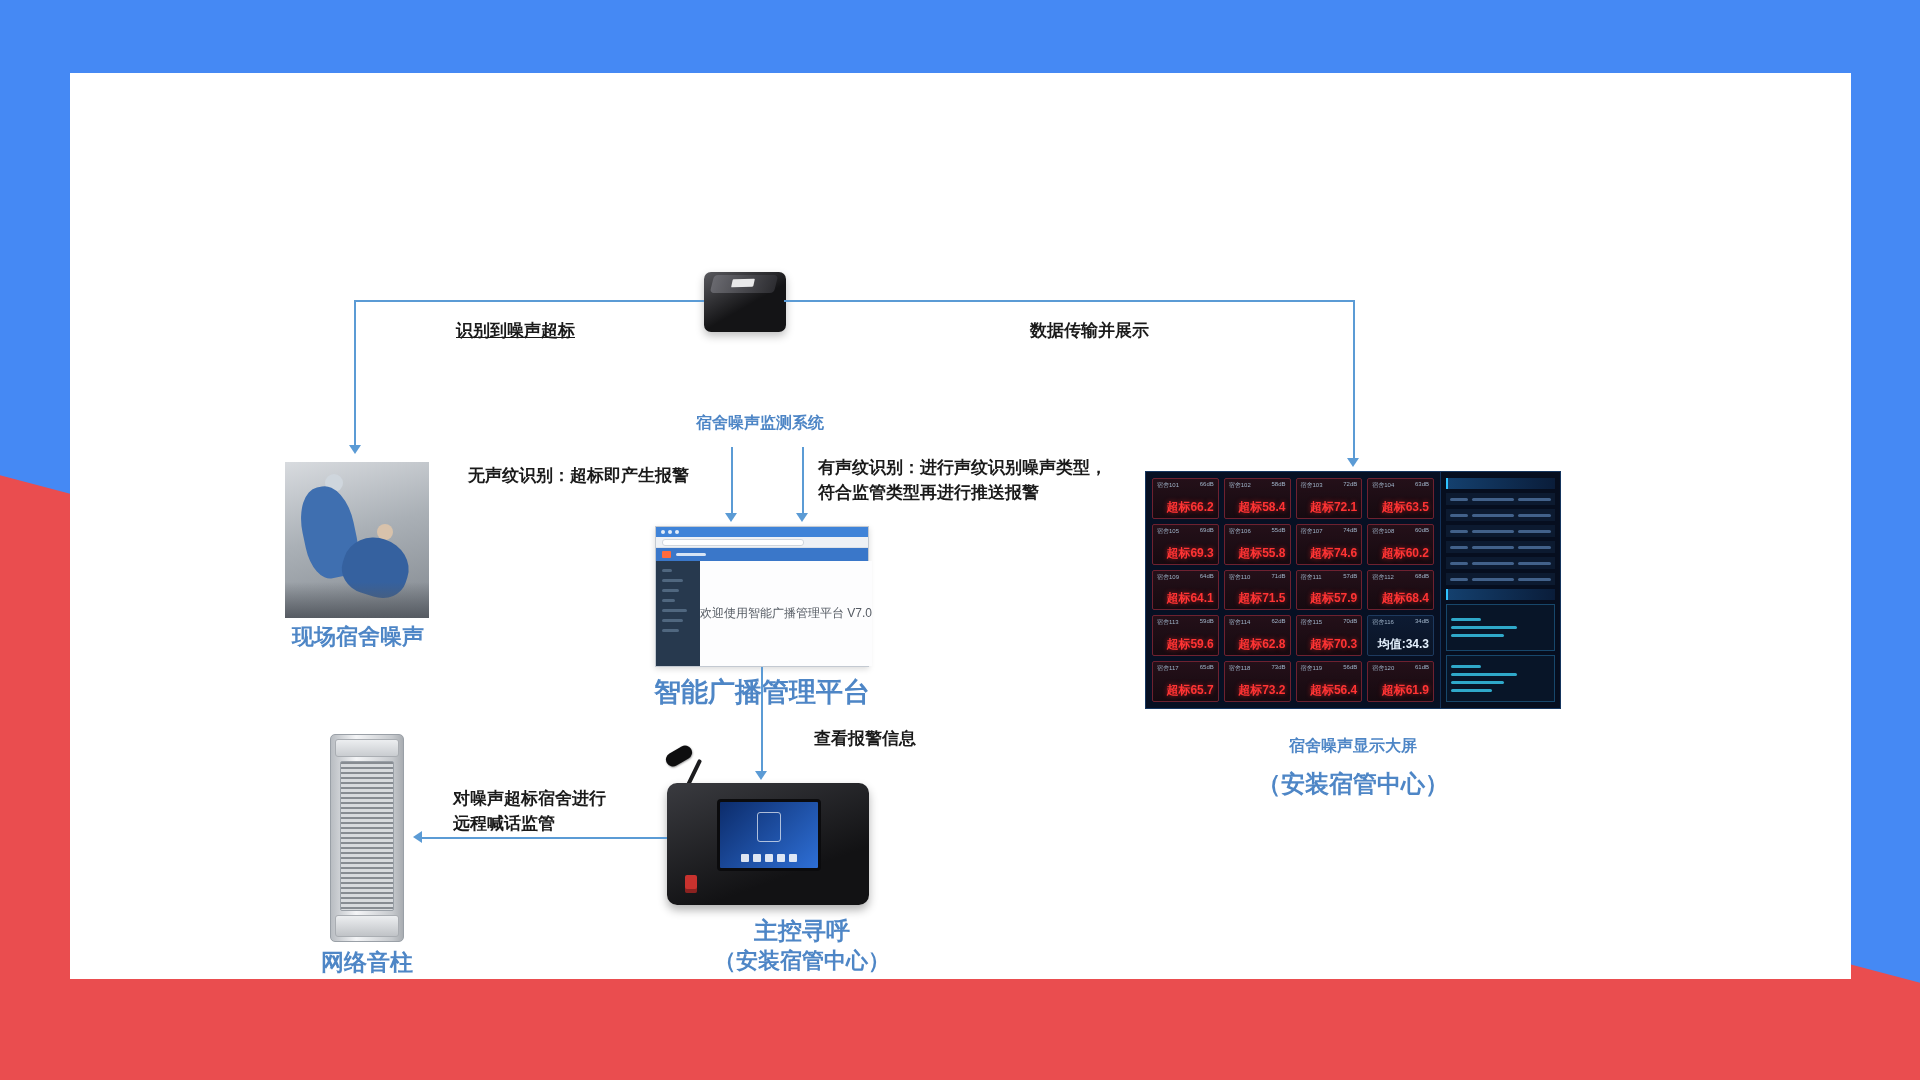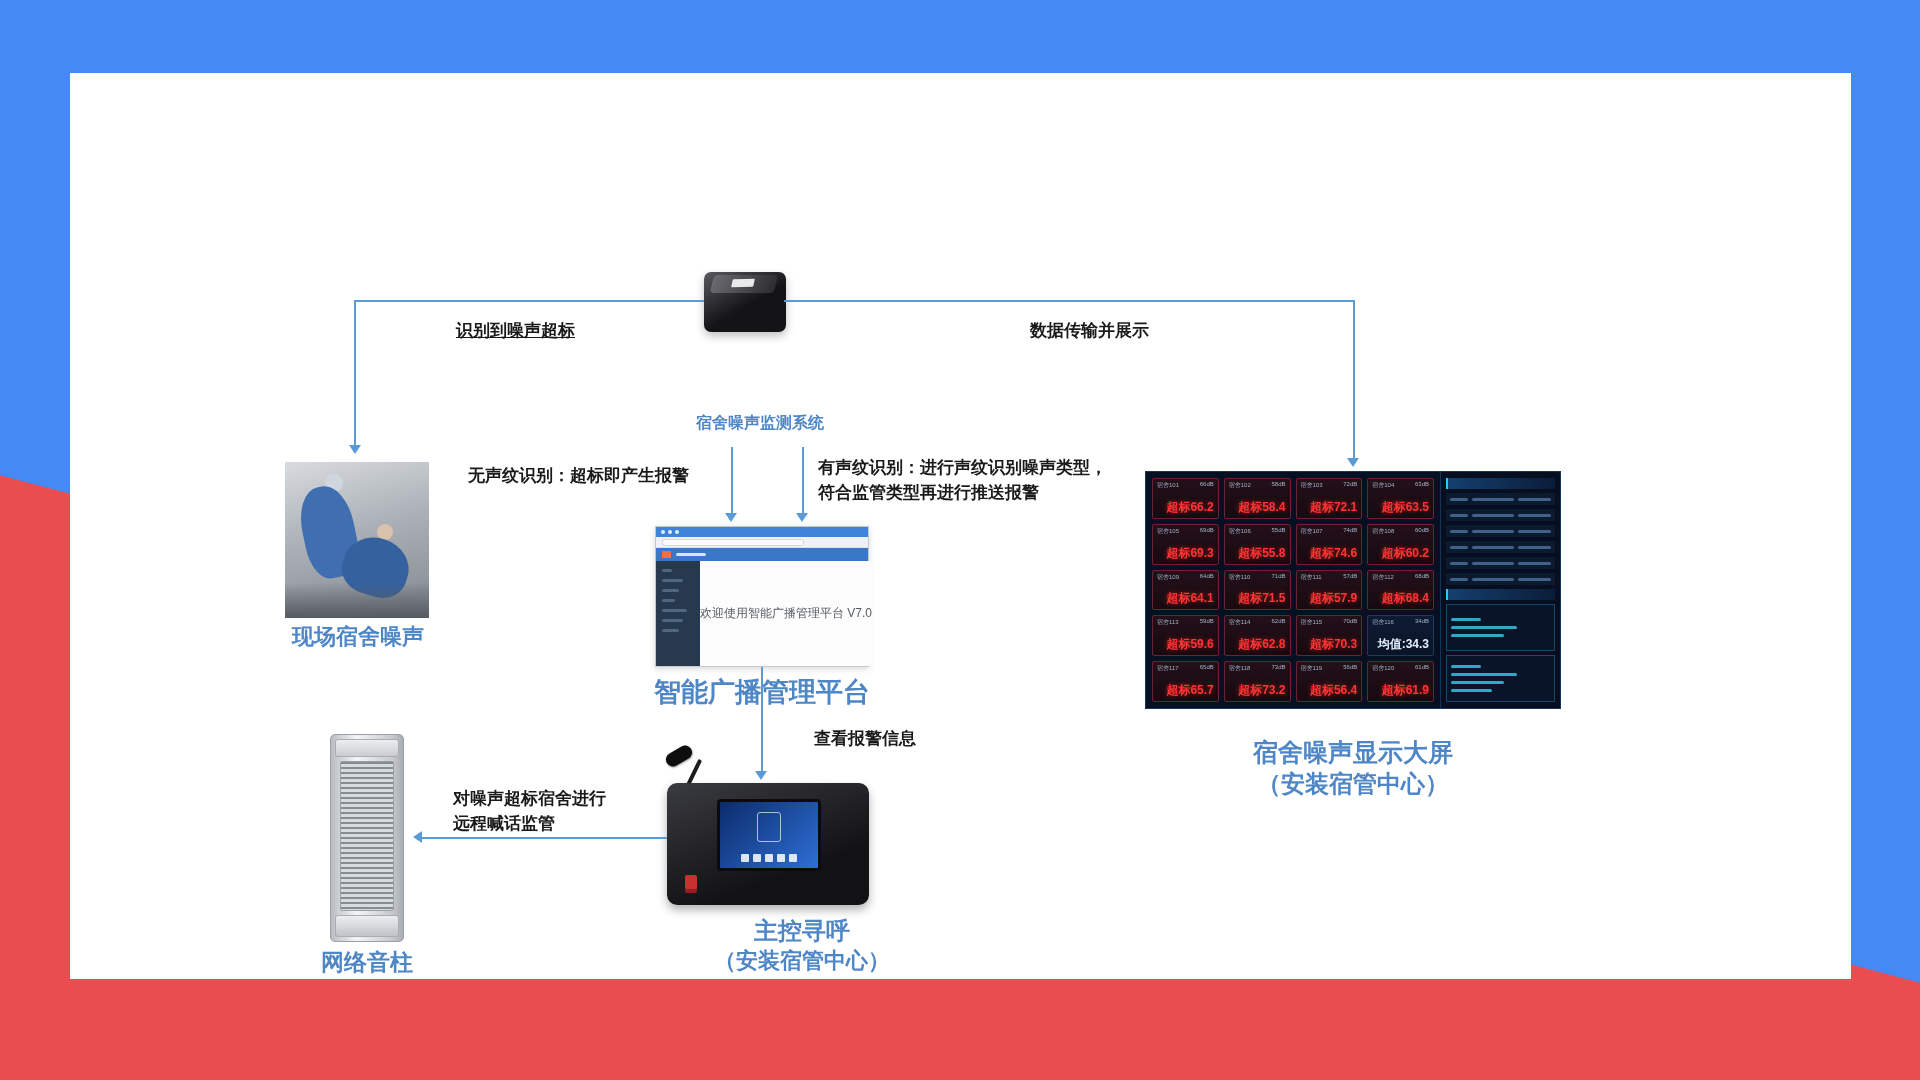--- a/index.html
+++ b/index.html
@@ -318,21 +318,21 @@
           </div>
         <div class="side-box">
             <div class="microbar" style="width: 30%;"></div>
             <div class="microbar" style="width: 67%;"></div>
             <div class="microbar" style="width: 54%;"></div>
             <div class="microbar" style="width: 41%;"></div>
           </div>
       </div>
     </div>
   </div>
-  <div class="lbl-blue" style="left:1123px;top:663px;width:320px;text-align:center;font-size:25px;">宿舍噪声显示大屏</div>
+  <div class="lbl-blue" style="left:1123px;top:663px;width:320px;text-align:center;font-size:16px;">宿舍噪声显示大屏</div>
   <div class="lbl-blue" style="left:1123px;top:695px;width:320px;text-align:center;font-size:24px;">（安装宿管中心）</div>
 
   <div class="platform">
     <div class="p-titlebar">
       <span class="p-dot"></span>
       <span class="p-dot"></span>
       <span class="p-dot"></span>
     </div>
     <div class="p-toolbar">
       <div class="p-url"></div>

